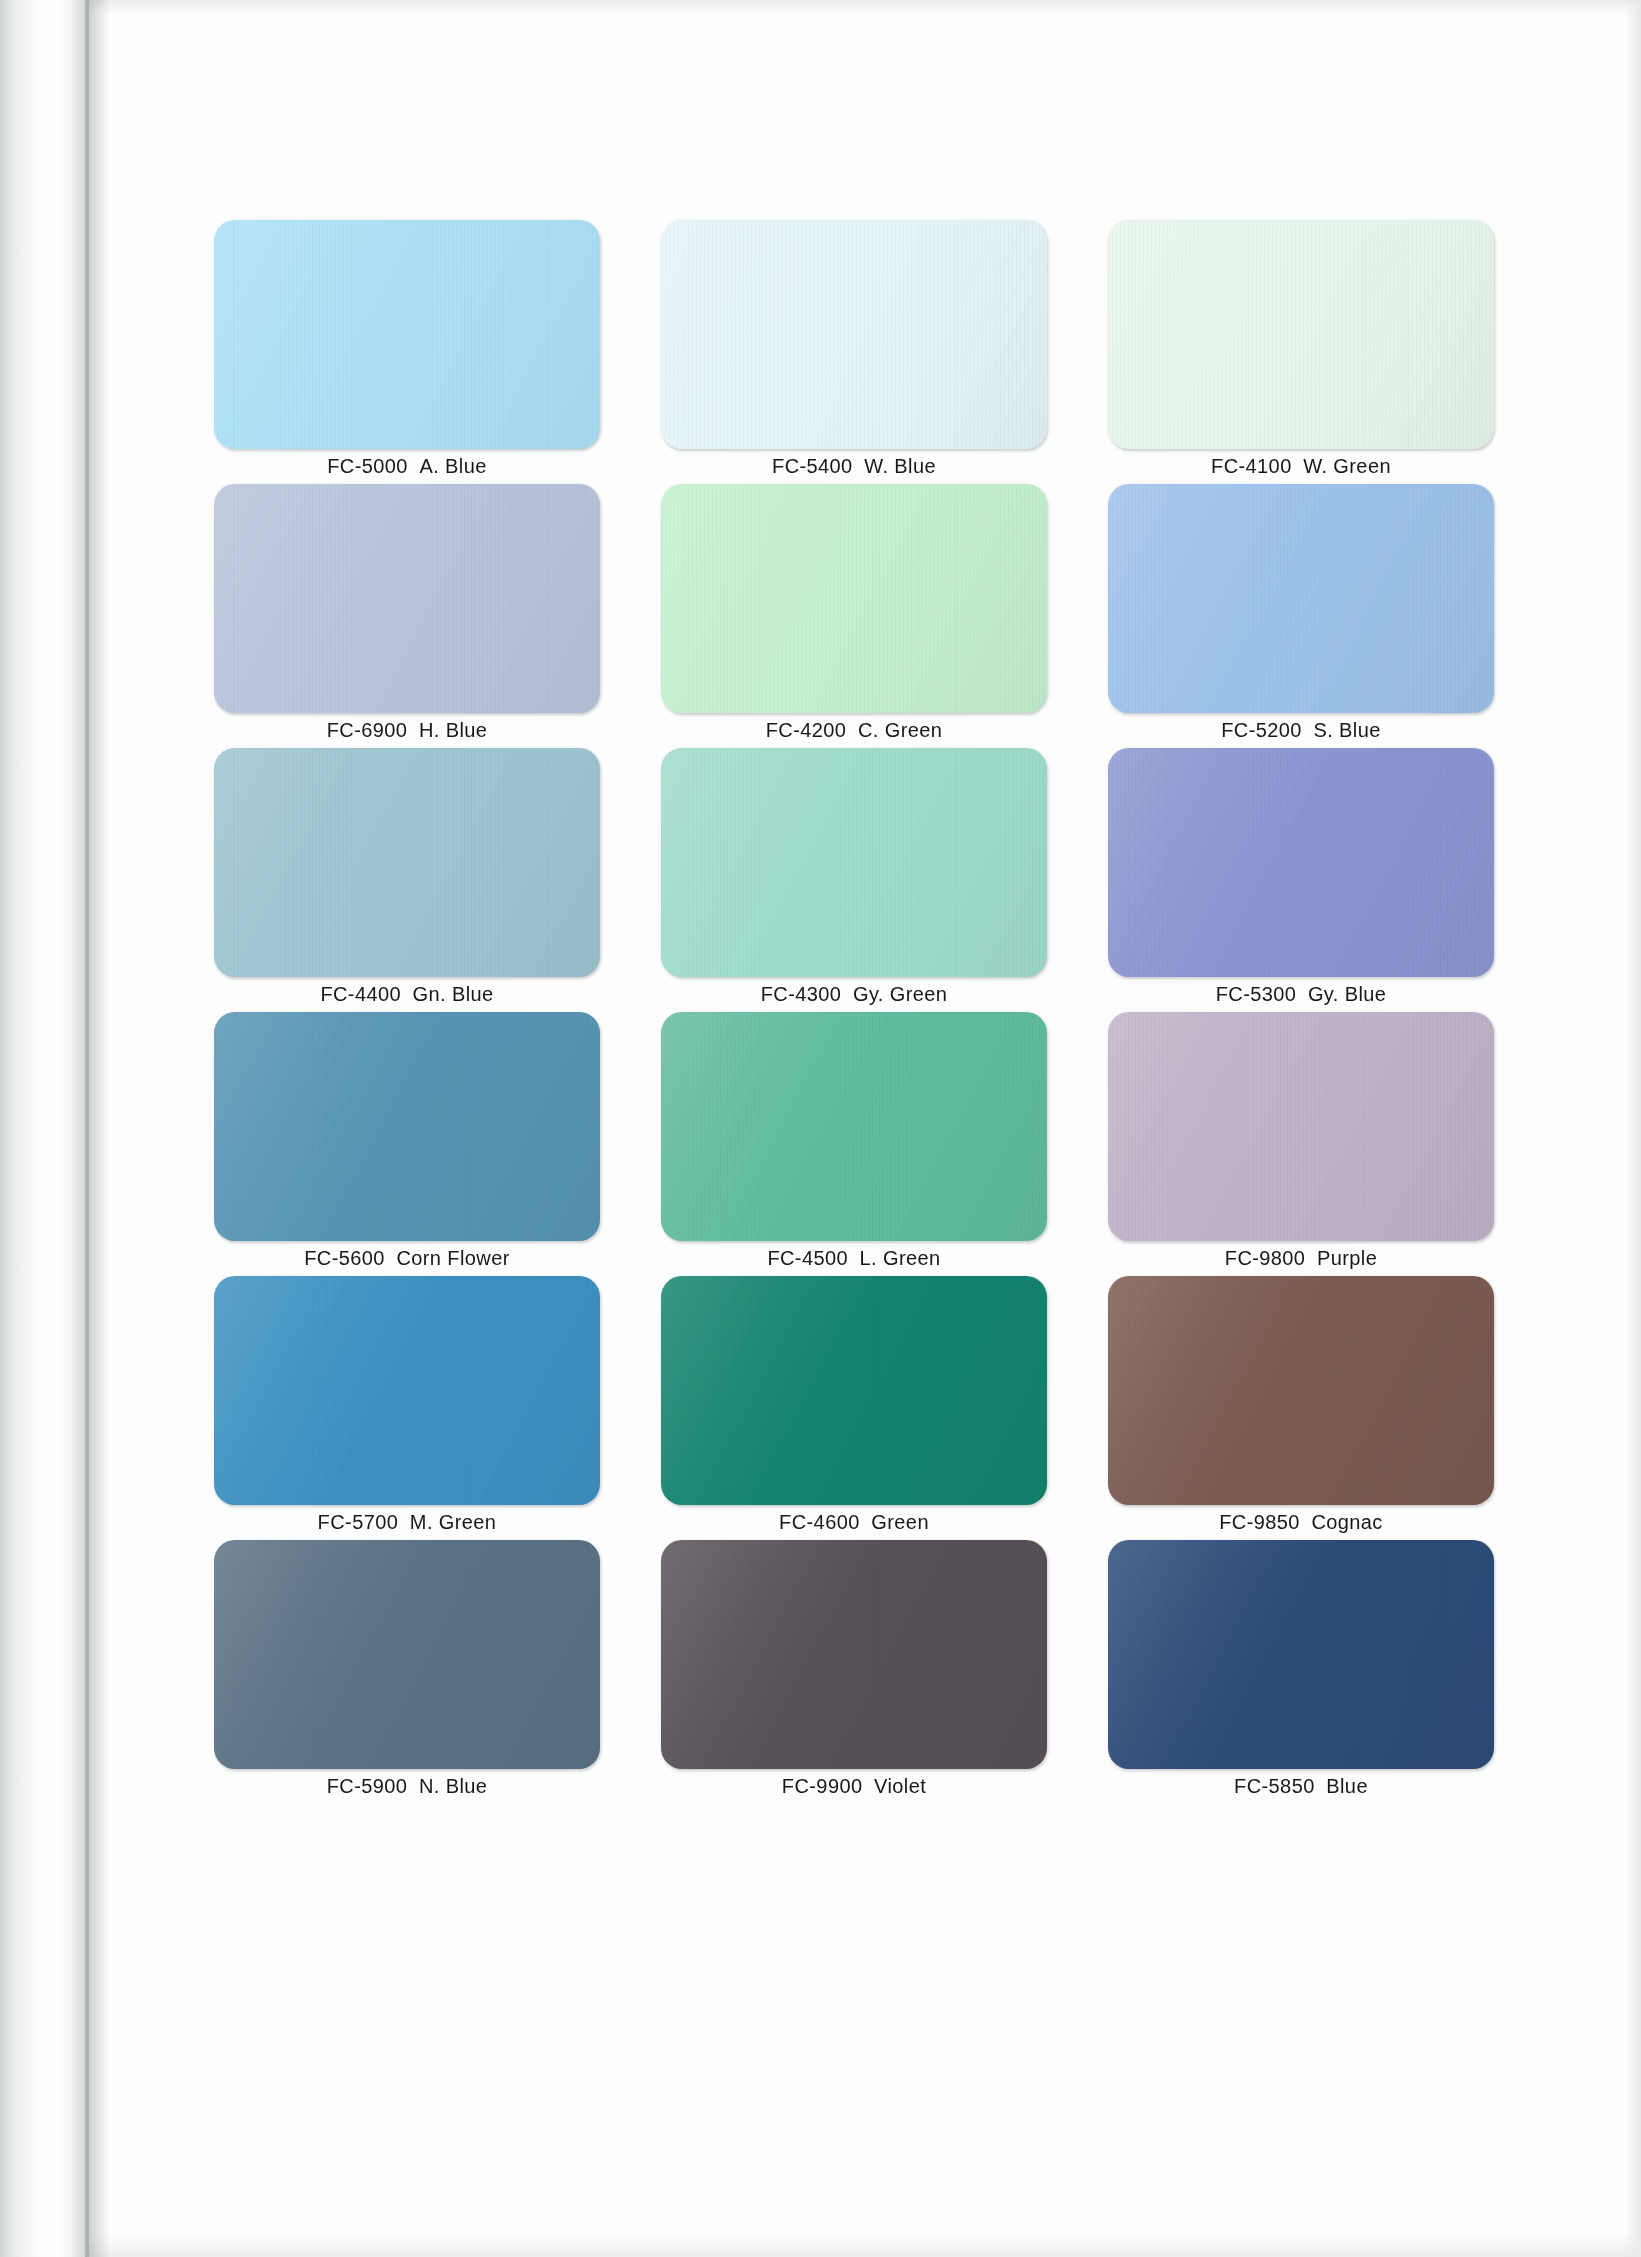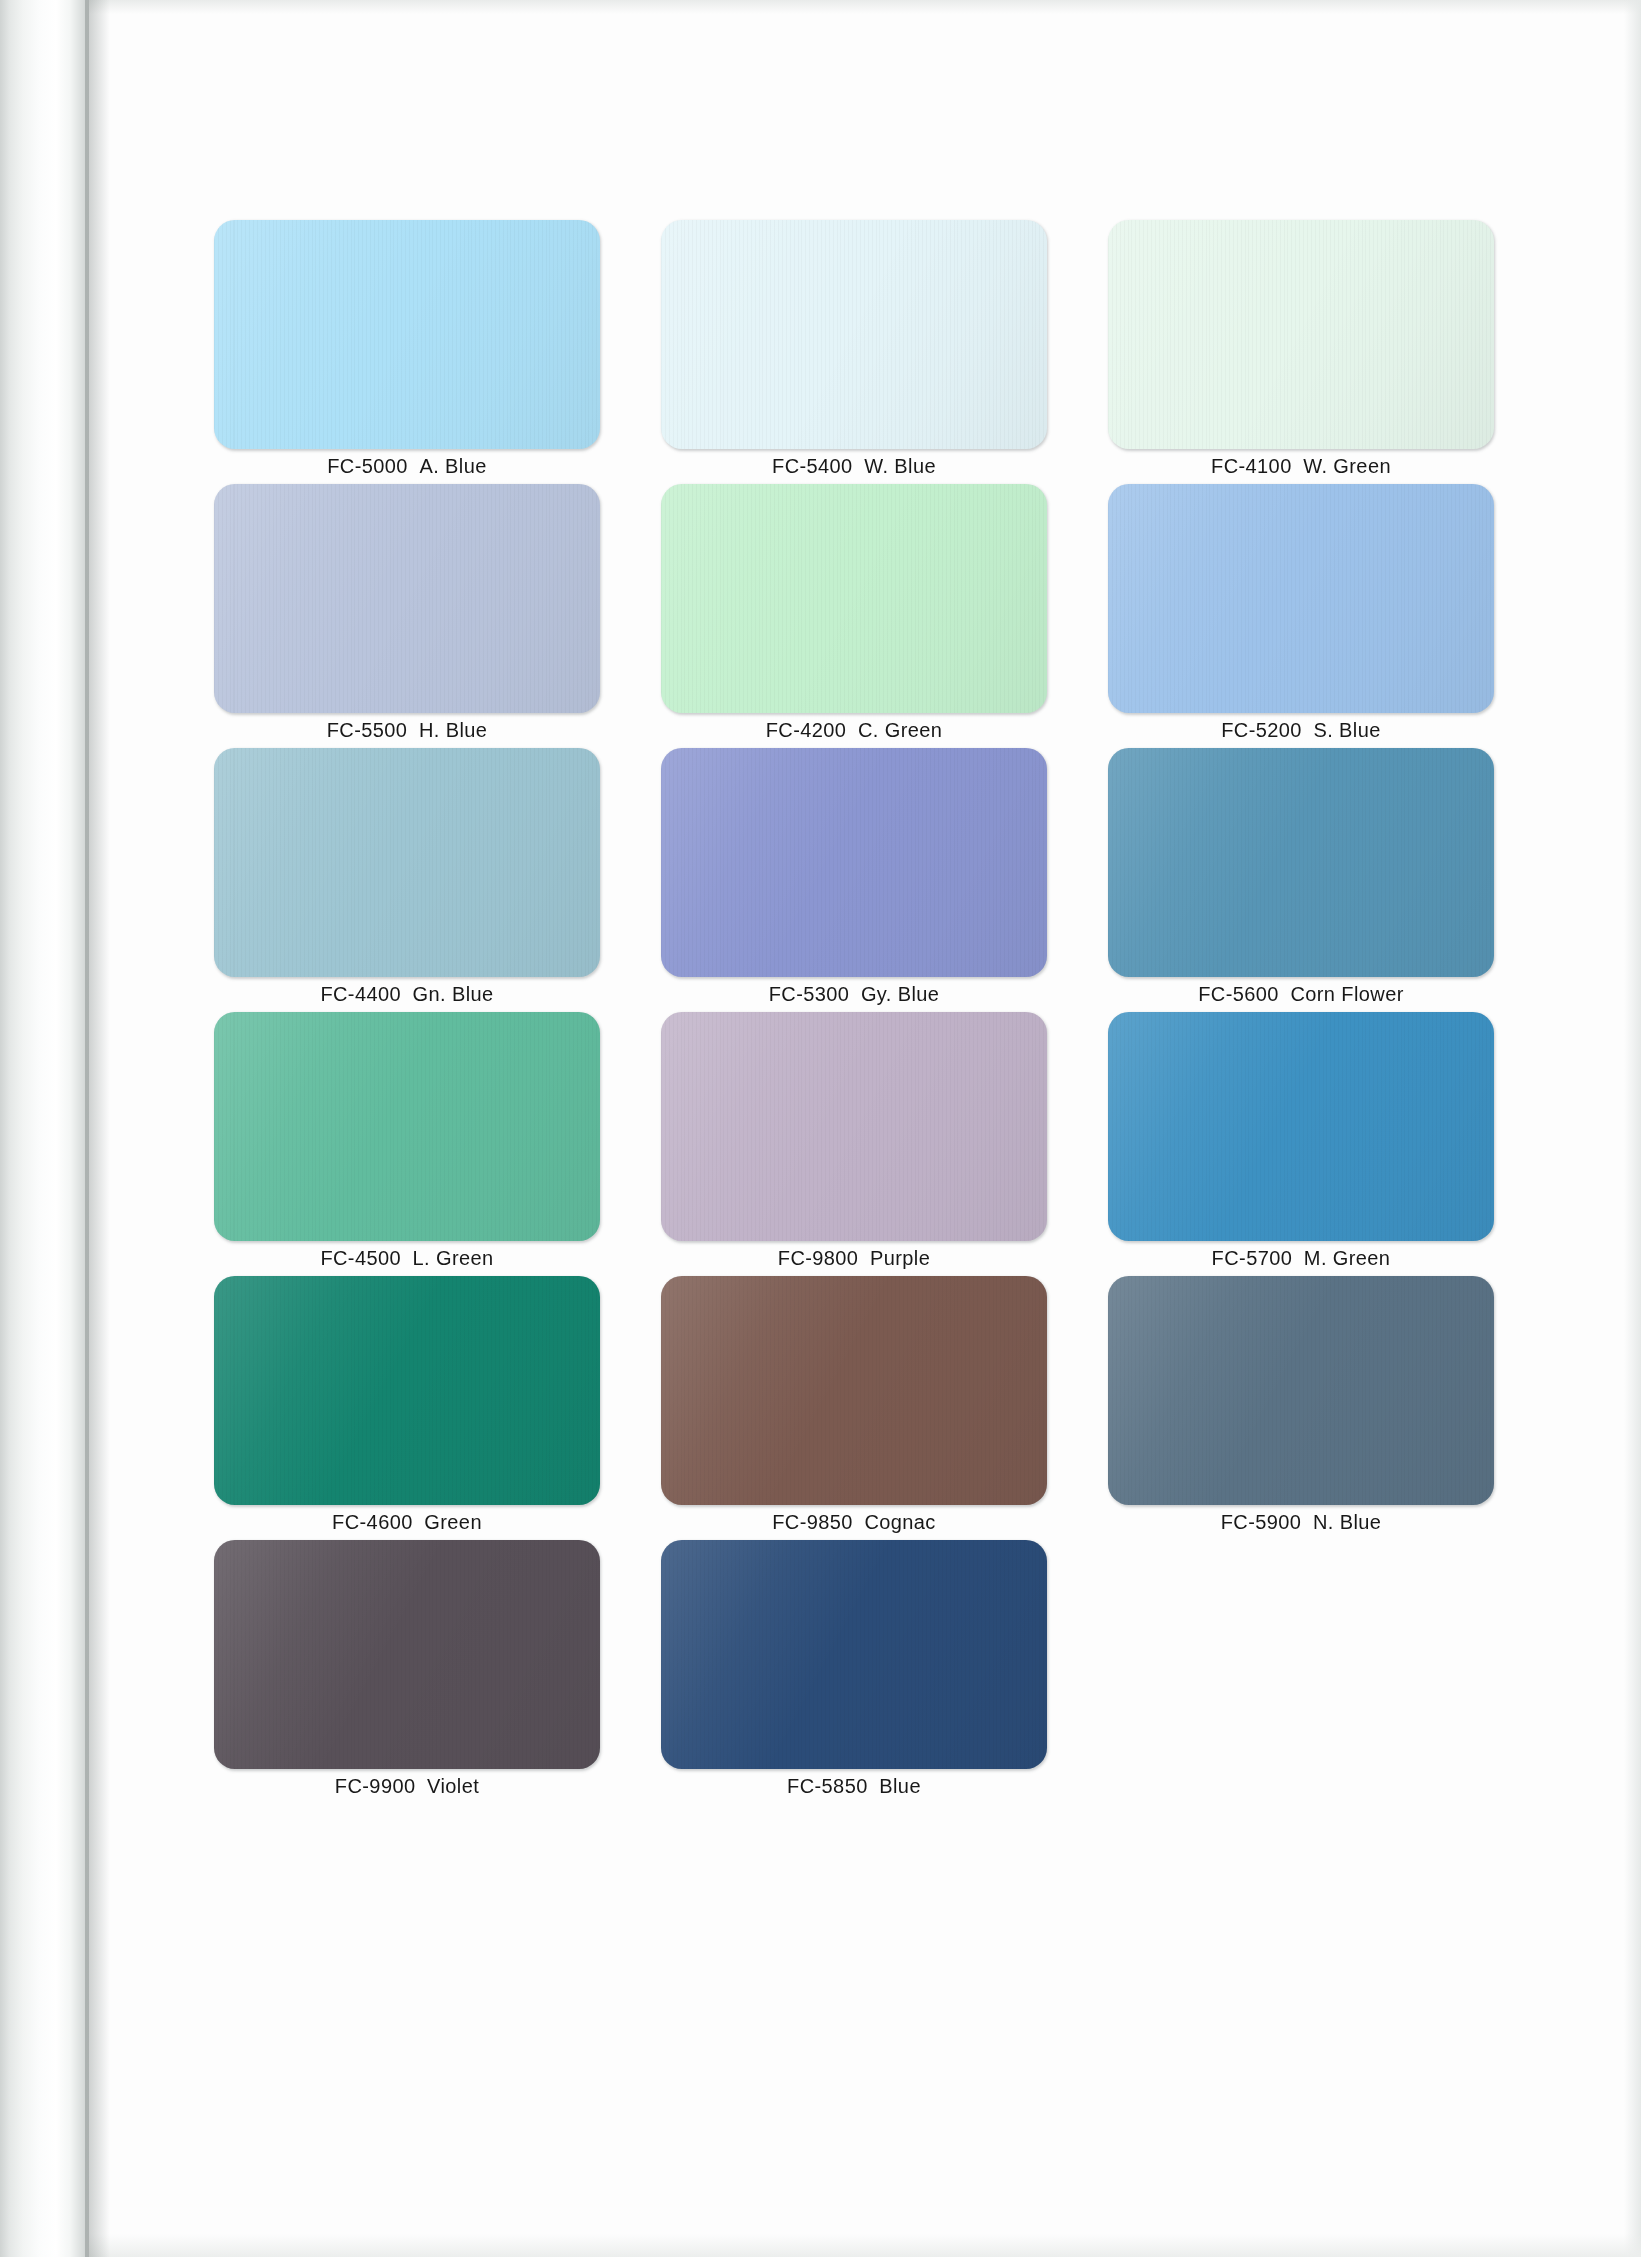--- a/index.html
+++ b/index.html
@@ -175,21 +175,21 @@
           <div class="sheen"></div>
           <div class="grain"></div>
         </div>
         <div class="swatch-label"><span class="code">FC-4100</span><span class="name">W. Green</span></div>
       </div>
       <div class="swatch-cell">
         <div class="swatch-chip" style="background: rgb(185, 196, 220);">
           <div class="sheen"></div>
           <div class="grain"></div>
         </div>
-        <div class="swatch-label"><span class="code">FC-5500</span><span class="name">H. Blue</span></div>
+        <div class="swatch-label"><span class="code">FC-6900</span><span class="name">H. Blue</span></div>
       </div>
       <div class="swatch-cell">
         <div class="swatch-chip" style="background: rgb(195, 240, 206);">
           <div class="sheen"></div>
           <div class="grain"></div>
         </div>
         <div class="swatch-label"><span class="code">FC-4200</span><span class="name">C. Green</span></div>
       </div>
       <div class="swatch-cell">
         <div class="swatch-chip" style="background: rgb(157, 194, 234);">
@@ -197,20 +197,27 @@
           <div class="grain"></div>
         </div>
         <div class="swatch-label"><span class="code">FC-5200</span><span class="name">S. Blue</span></div>
       </div>
       <div class="swatch-cell">
         <div class="swatch-chip" style="background: rgb(157, 197, 210);">
           <div class="sheen"></div>
           <div class="grain"></div>
         </div>
         <div class="swatch-label"><span class="code">FC-4400</span><span class="name">Gn. Blue</span></div>
+      </div>
+      <div class="swatch-cell">
+        <div class="swatch-chip" style="background: rgb(159, 220, 203);">
+          <div class="sheen"></div>
+          <div class="grain"></div>
+        </div>
+        <div class="swatch-label"><span class="code">FC-4300</span><span class="name">Gy. Green</span></div>
       </div>
       <div class="swatch-cell">
         <div class="swatch-chip" style="background: rgb(139, 150, 209);">
           <div class="sheen"></div>
           <div class="grain"></div>
         </div>
         <div class="swatch-label"><span class="code">FC-5300</span><span class="name">Gy. Blue</span></div>
       </div>
       <div class="swatch-cell">
         <div class="swatch-chip" style="background: rgb(87, 149, 181);">

